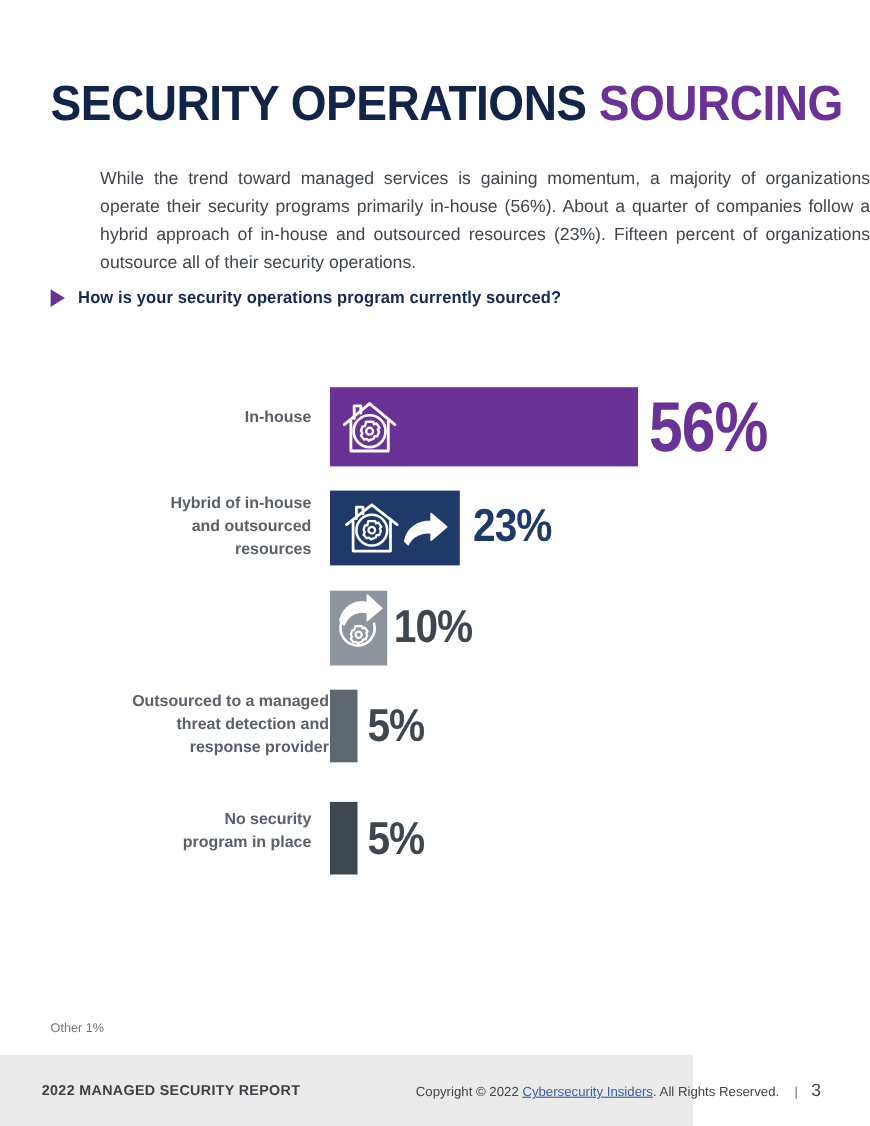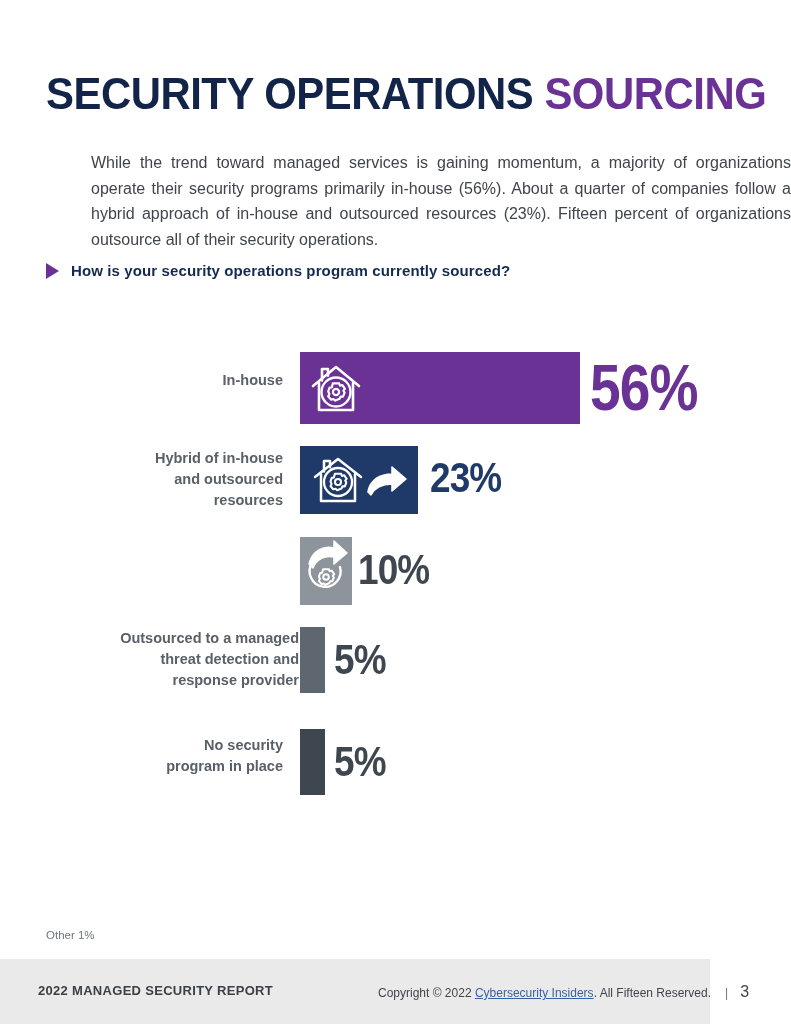--- a/index.html
+++ b/index.html
@@ -130,21 +130,21 @@
     top: 929px;
     font-size: 11.5px;
     color: #70767d;
   }
 
   
   .footer {
     position: absolute;
     left: 0;
     bottom: 0;
-    width: 710px;
+    width: 630px;
     height: 65px;
     background: #eaeaea;
   }
   .footer-left {
     position: absolute;
     left: 38px;
     top: 24px;
     font-family: "Liberation Sans Narrow", "Liberation Sans", sans-serif;
     font-weight: bold;
     font-size: 13px;
@@ -272,17 +272,17 @@
       <div class="value" style="left:334px;top:18px;font-size:42px;color:#3e4750;transform:scaleX(0.88);">5%</div>
     </div>
 
   </div>
 
   <div class="other-note">Other 1%</div>
 
   <div class="footer">
     <div class="footer-left">2022 MANAGED SECURITY REPORT</div>
     <div class="footer-right">
-      <span>Copyright © 2022 </span><a class="footer-link" href="#">Cybersecurity Insiders</a><span>. All Fifteen Reserved.</span><span class="footer-sep">|</span><span class="footer-page">3</span>
+      <span>Copyright © 2022 </span><a class="footer-link" href="#">Cybersecurity Insiders</a><span>. All Rights Reserved.</span><span class="footer-sep">|</span><span class="footer-page">3</span>
     </div>
   </div>
 
 </div>
 
 </body></html>

